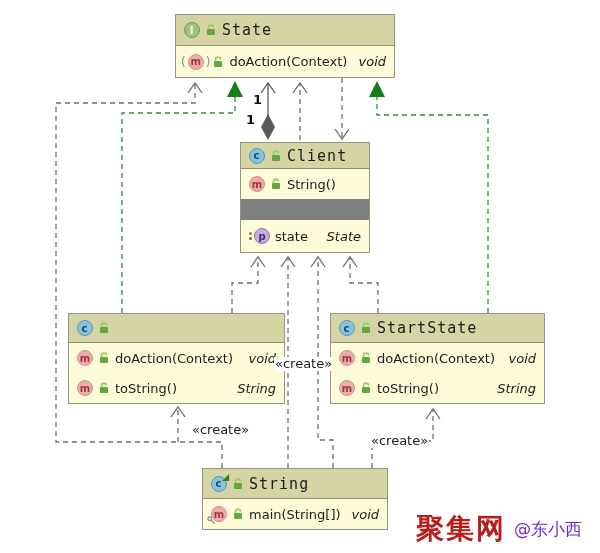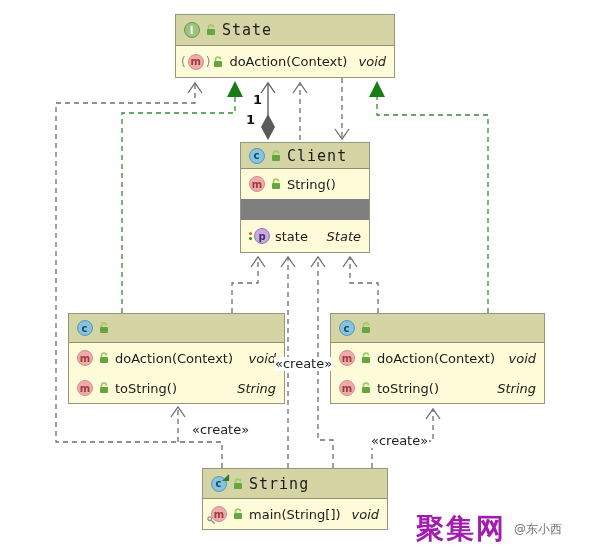--- a/index.html
+++ b/index.html
@@ -30,23 +30,23 @@
   .dots{display:inline-flex;flex-direction:column;gap:2px;margin-right:-3px;}
   .dots i{width:3px;height:3px;border-radius:50%;display:block;}
   .dot-top{background:#d2691e;}
   .dot-bottom{background:#2e8b2e;}
   .edge-label{position:absolute;z-index:3;font-size:13px;line-height:14px;color:#222;
               background:#ffffff;padding:0 1px;white-space:nowrap;}
   .mult-label{position:absolute;z-index:3;font-size:13px;font-weight:600;color:#111;
               background:transparent;}
   .watermark{position:absolute;z-index:4;left:416px;top:510px;display:flex;
              align-items:center;gap:8px;white-space:nowrap;}
-  .wm-brand{font-size:28px;font-weight:800;letter-spacing:2px;color:#a21caf;
+  .wm-brand{font-size:28px;font-weight:800;letter-spacing:2px;color:#b91c1c;
             font-family:"DejaVu Sans",sans-serif;}
-  .wm-handle{font-size:12px;color:#737373;font-family:"DejaVu Sans",sans-serif;}
+  .wm-handle{font-size:17px;color:#6d28d9;font-family:"DejaVu Sans",sans-serif;}
 </style>
 </head>
 <body>
 
 <div class="canvas">
 
   <svg class="edges" width="600" height="553" viewBox="0 0 600 553">
 
     <g stroke="#6e6e6e" fill="none" stroke-width="1.3">
       <polyline points="222,468 222,442 56,442 56,103 195,103 195,84" stroke-dasharray="5,4"></polyline>
@@ -195,20 +195,21 @@
     </div>
   </div>
 
   <div class="uml-box" style="left:330px;top:313px;width:215px;height:91px;">
     <div class="uml-header" style="height:29px;">
       <span class="ic ic-class">c</span>
       <svg width="12" height="12" viewBox="0 0 12 12">
         <path d="M3.5 5V3.6a2.5 2.5 0 0 1 5 0" fill="none" stroke="#9ccc65" stroke-width="1.6"></path>
         <rect x="2" y="5" width="8" height="6" rx="1" fill="#66a63f"></rect>
       </svg>
+      <span>StartState</span>
     </div>
     <div class="uml-row" style="height:30px;">
       <span class="ic ic-method">m</span>
       <svg width="12" height="12" viewBox="0 0 12 12">
         <path d="M3.5 5V3.6a2.5 2.5 0 0 1 5 0" fill="none" stroke="#9ccc65" stroke-width="1.6"></path>
         <rect x="2" y="5" width="8" height="6" rx="1" fill="#66a63f"></rect>
       </svg>
       <span>doAction(Context)</span>
       <span class="mtype">void</span>
     </div>

